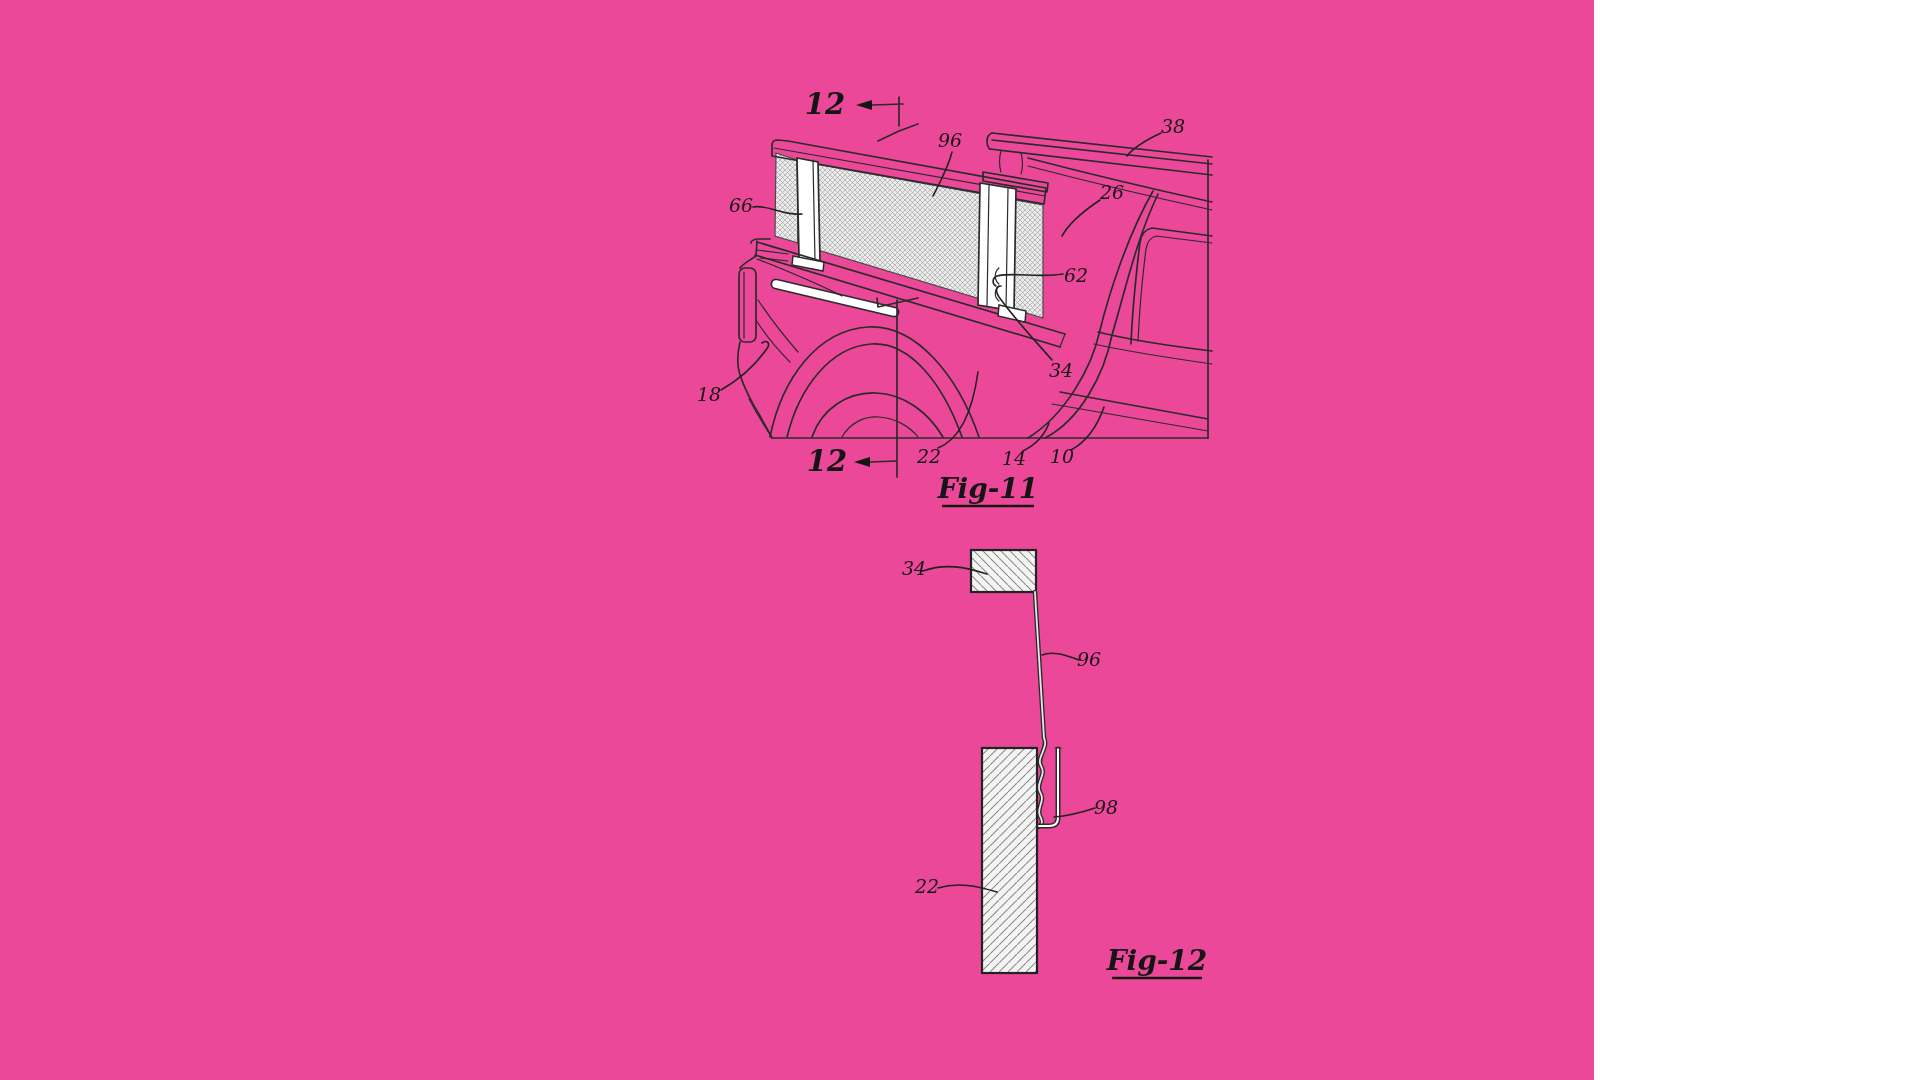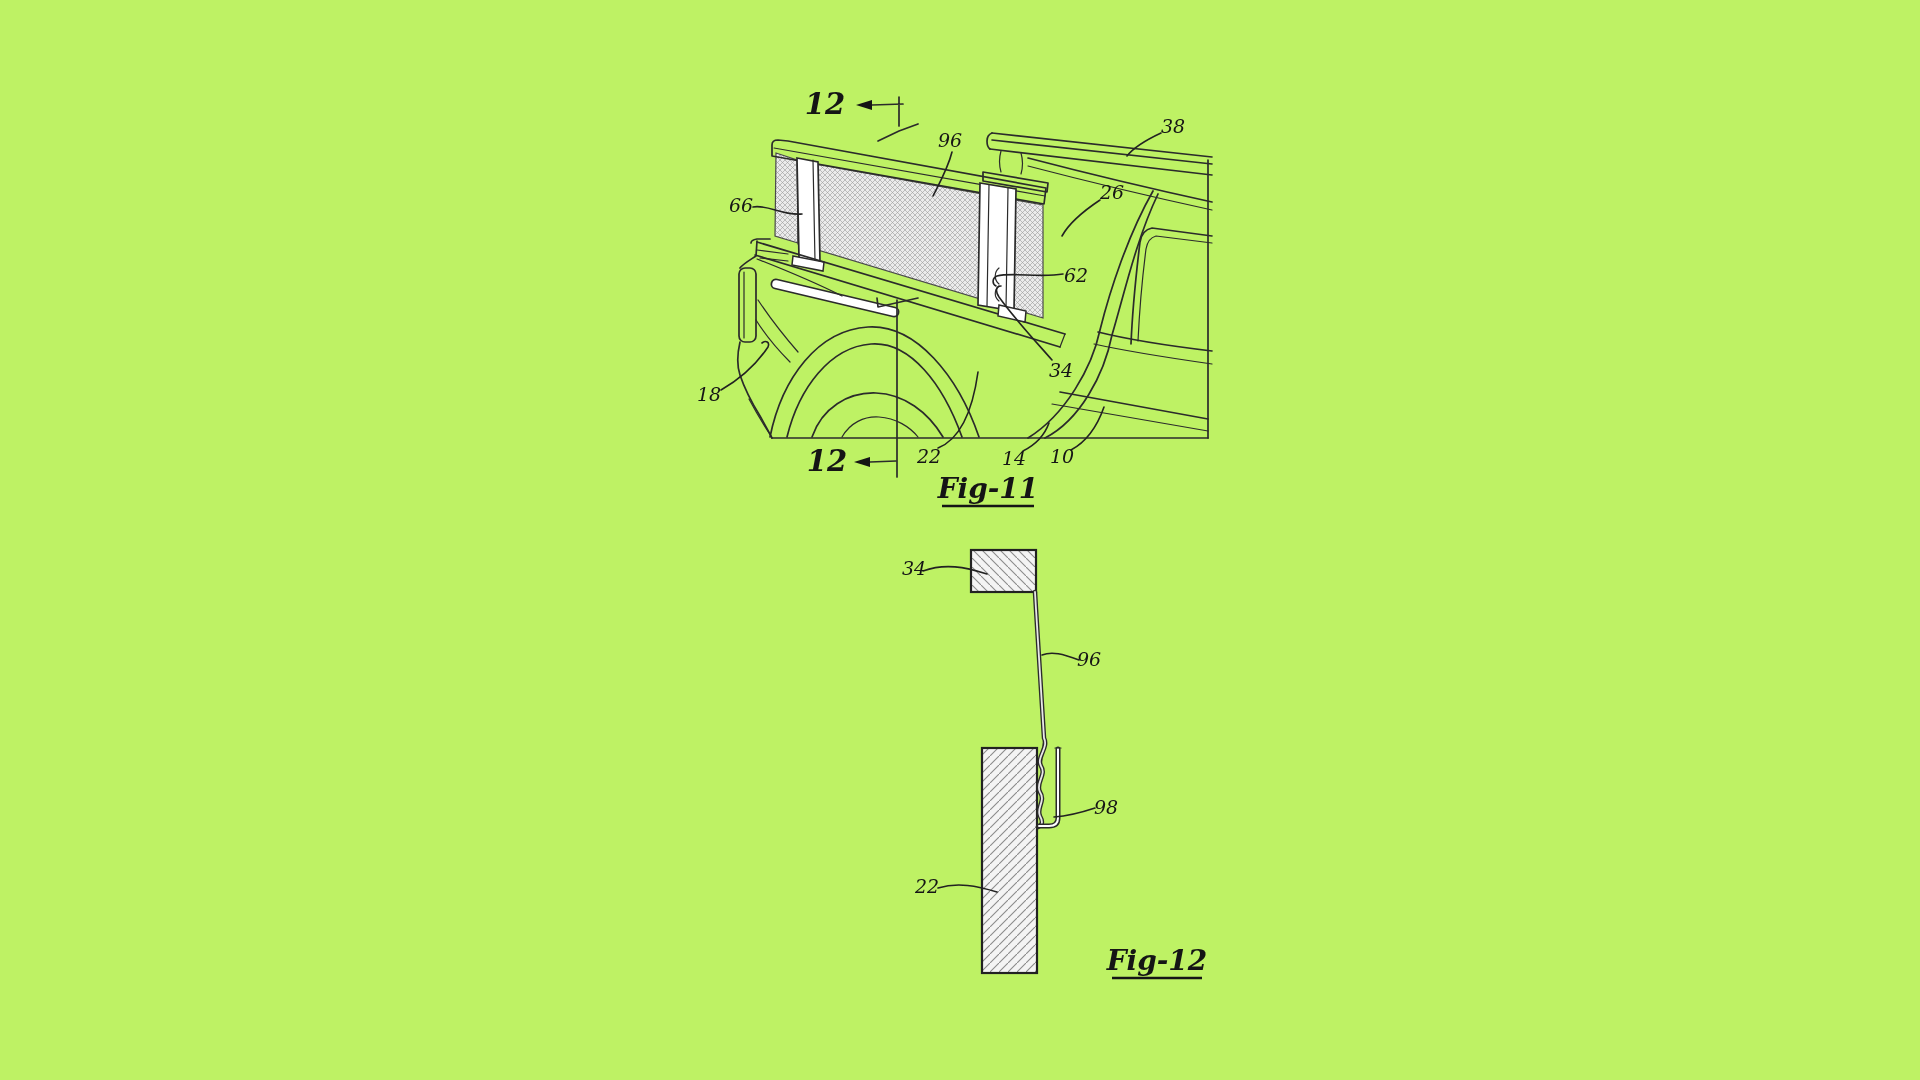--- a/index.html
+++ b/index.html
@@ -1,16 +1,16 @@
 <!DOCTYPE html>
 <html><head>
 <meta charset="utf-8">
 <style>
   html,body{margin:0;padding:0;background:#ffffff;}
-  .canvas{position:relative;width:1920px;height:1080px;background:#bef264;overflow:hidden;font-family:"DejaVu Serif", serif;}
+  .canvas{position:relative;width:1594px;height:1080px;background:#ec4899;overflow:hidden;font-family:"DejaVu Serif", serif;}
   svg{position:absolute;left:0;top:0;}
   .stroke{stroke:#2b2b2b;fill:none;stroke-width:1.7;stroke-linecap:round;stroke-linejoin:round;}
   .thin{stroke-width:1.2;}
   .ref{font-family:"DejaVu Serif", serif;font-style:italic;font-size:19px;fill:#151515;}
   .sec{font-family:"DejaVu Serif", serif;font-style:italic;font-weight:bold;font-size:29px;fill:#151515;}
   .cap{font-family:"DejaVu Serif", serif;font-style:italic;font-weight:bold;font-size:28px;fill:#151515;}
   .leader{stroke:#222;fill:none;stroke-width:1.6;stroke-linecap:round;}
 </style>
 </head>
 <body>

